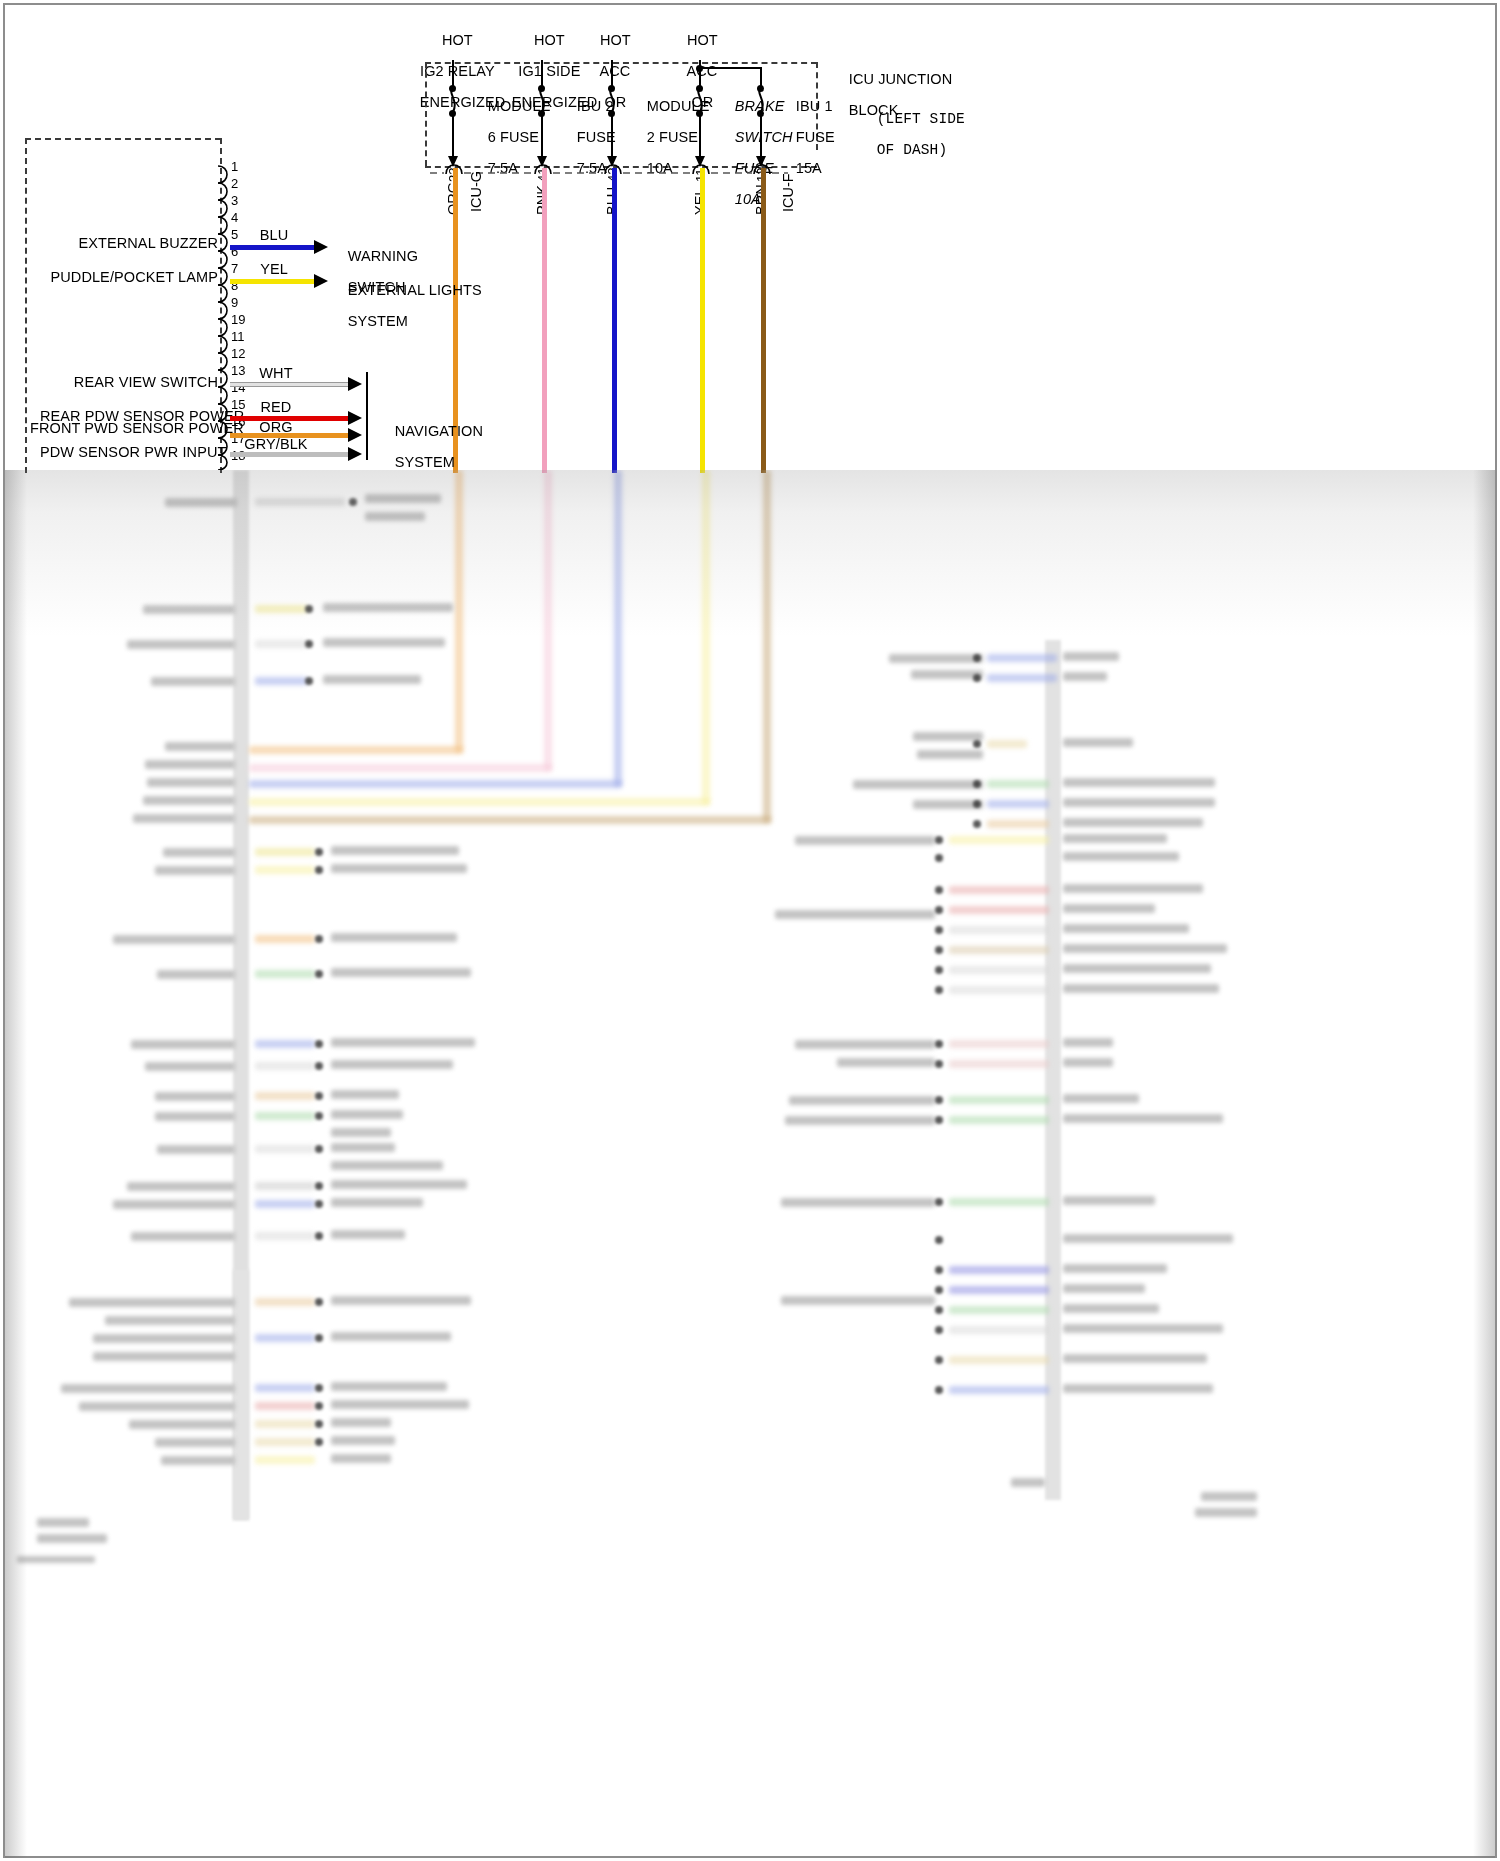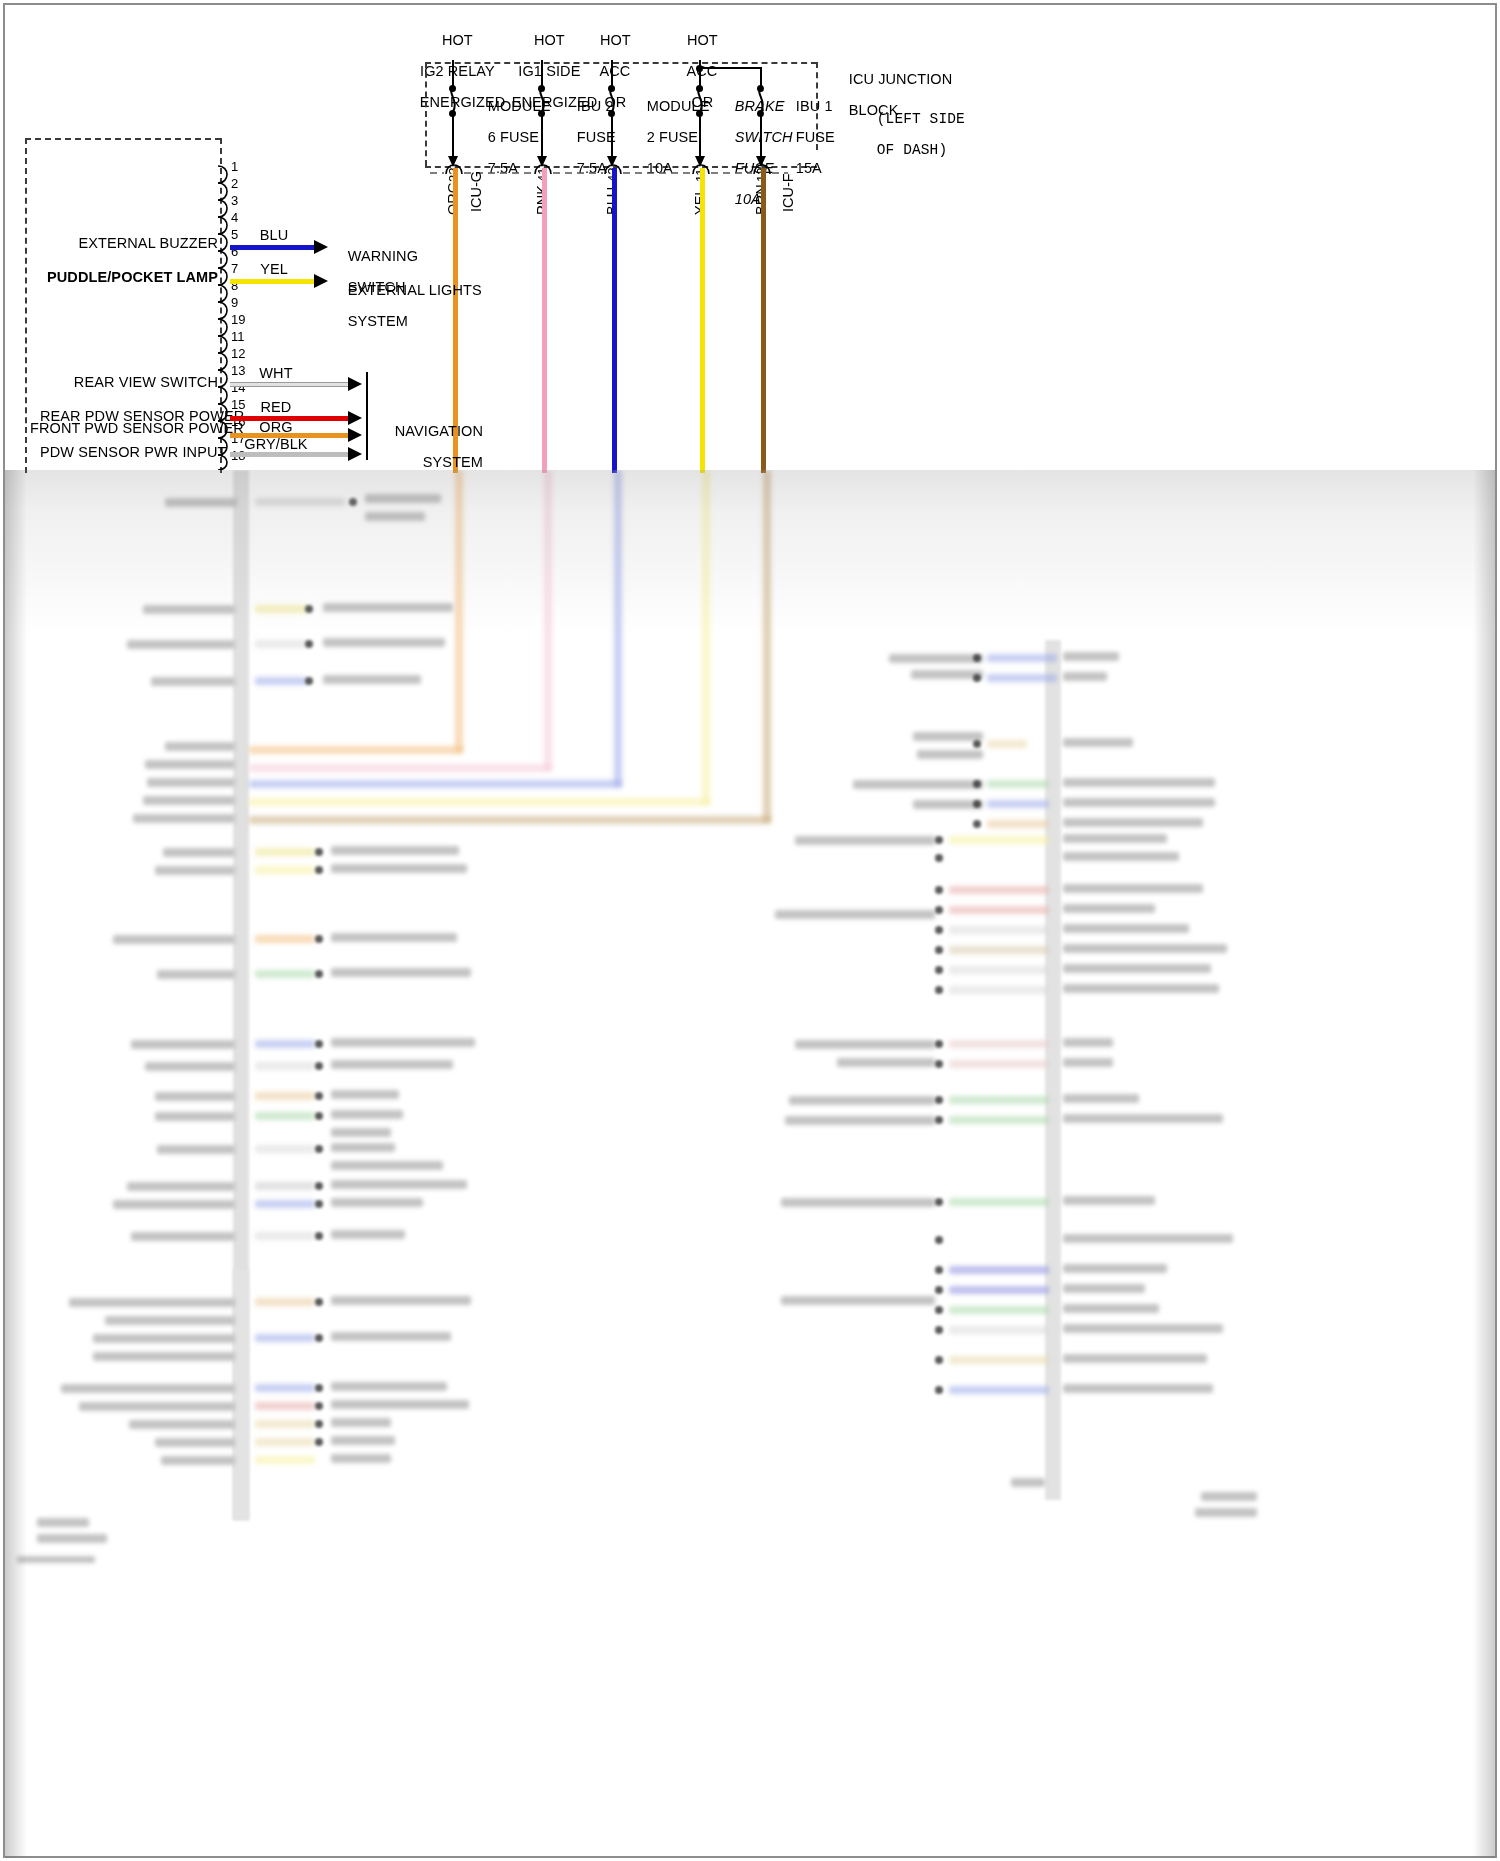--- a/index.html
+++ b/index.html
@@ -236,21 +236,21 @@
 
     <div class="t tr" style="left:40px;top:236px;width:178px;">EXTERNAL BUZZER</div>
     <div class="wire wh" style="left:230px;top:245px;width:86px;background:#1414c8;"></div>
     <div class="t tc" style="left:246px;top:228px;width:56px;">BLU</div>
     <div class="arrowright" style="left:314px;top:240px;"></div>
     <div class="t" style="left:323px;top:233px;">
       <span>WARNING</span><br>
       <span>SWITCH</span>
     </div>
 
-    <div class="t tr" style="left:28px;top:270px;width:190px;font-weight:bold;">PUDDLE/POCKET LAMP</div>
+    <div class="t tr" style="left:28px;top:270px;width:190px;">PUDDLE/POCKET LAMP</div>
     <div class="wire wh" style="left:230px;top:279px;width:86px;background:#f5e400;"></div>
     <div class="t tc" style="left:246px;top:262px;width:56px;">YEL</div>
     <div class="arrowright" style="left:314px;top:274px;"></div>
     <div class="t" style="left:323px;top:267px;">
       <span>EXTERNAL LIGHTS</span><br>
       <span>SYSTEM</span>
     </div>
 
     <div class="t tr" style="left:60px;top:375px;width:158px;">REAR VIEW SWITCH</div>
     <div class="wire wh" style="left:230px;top:382px;width:120px;background:#e2e2e2;border-top:1px solid #9a9a9a;border-bottom:1px solid #9a9a9a;box-sizing:border-box;"></div>
@@ -266,21 +266,21 @@
     <div class="wire wh" style="left:230px;top:433px;width:120px;background:#e8921f;"></div>
     <div class="t tc" style="left:248px;top:420px;width:56px;">ORG</div>
     <div class="arrowright" style="left:348px;top:428px;"></div>
 
     <div class="t tr" style="left:40px;top:445px;width:178px;">PDW SENSOR PWR INPUT</div>
     <div class="wire wh" style="left:230px;top:452px;width:120px;background:#bdbdbd;"></div>
     <div class="t tc" style="left:244px;top:437px;width:64px;">GRY/BLK</div>
     <div class="arrowright" style="left:348px;top:447px;"></div>
 
     <div class="ln vl" style="left:366px;top:372px;height:88px;"></div>
-    <div class="t" style="left:370px;top:408px;text-align:right;">
+    <div class="t" style="left:370px;top:408px;">
       <span>NAVIGATION</span><br>
       <span>SYSTEM</span>
     </div>
 
   </div>
 
   <div id="faded">
 
     <div class="blurcon" style="left:228px;top:0px;width:16px;height:1050px;background:#e0e0e0;"></div>
     <div class="blurcon" style="left:228px;top:800px;width:16px;height:250px;background:#e3e3e3;"></div>

